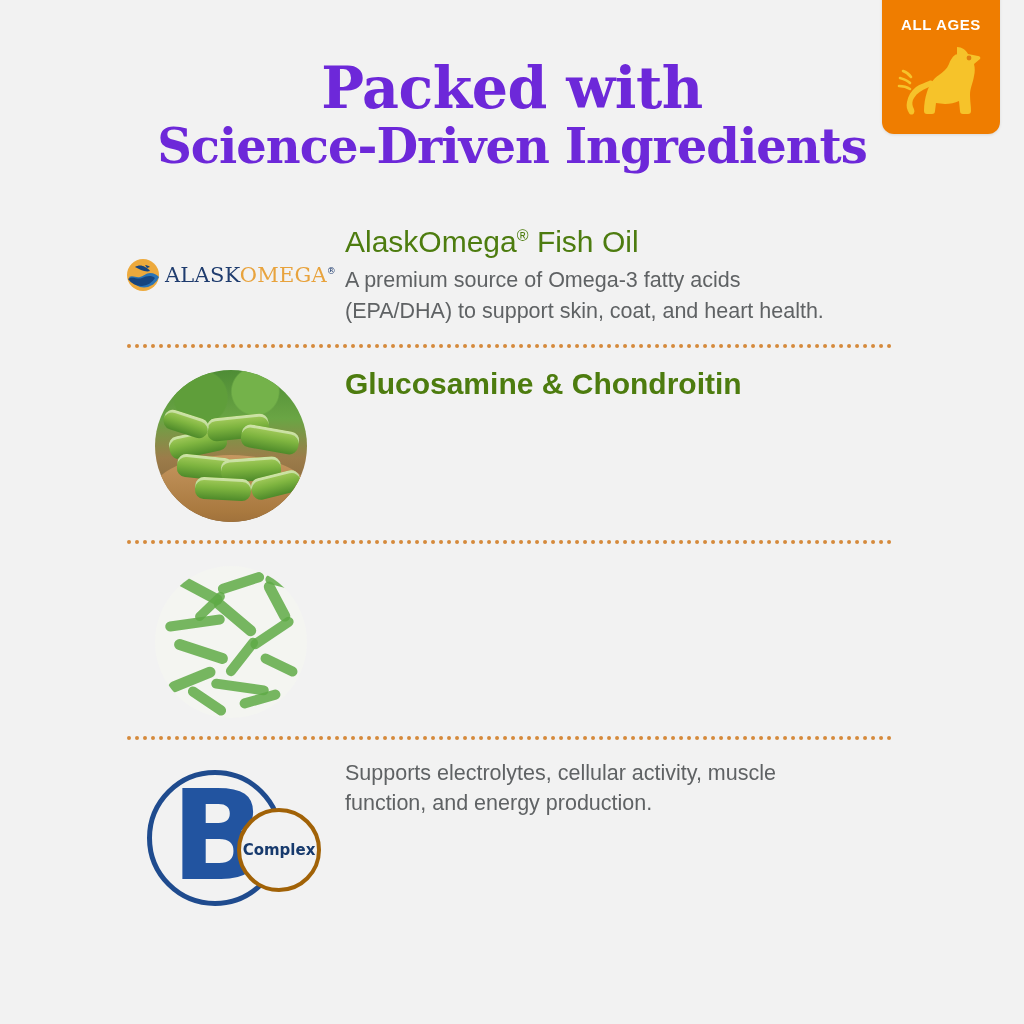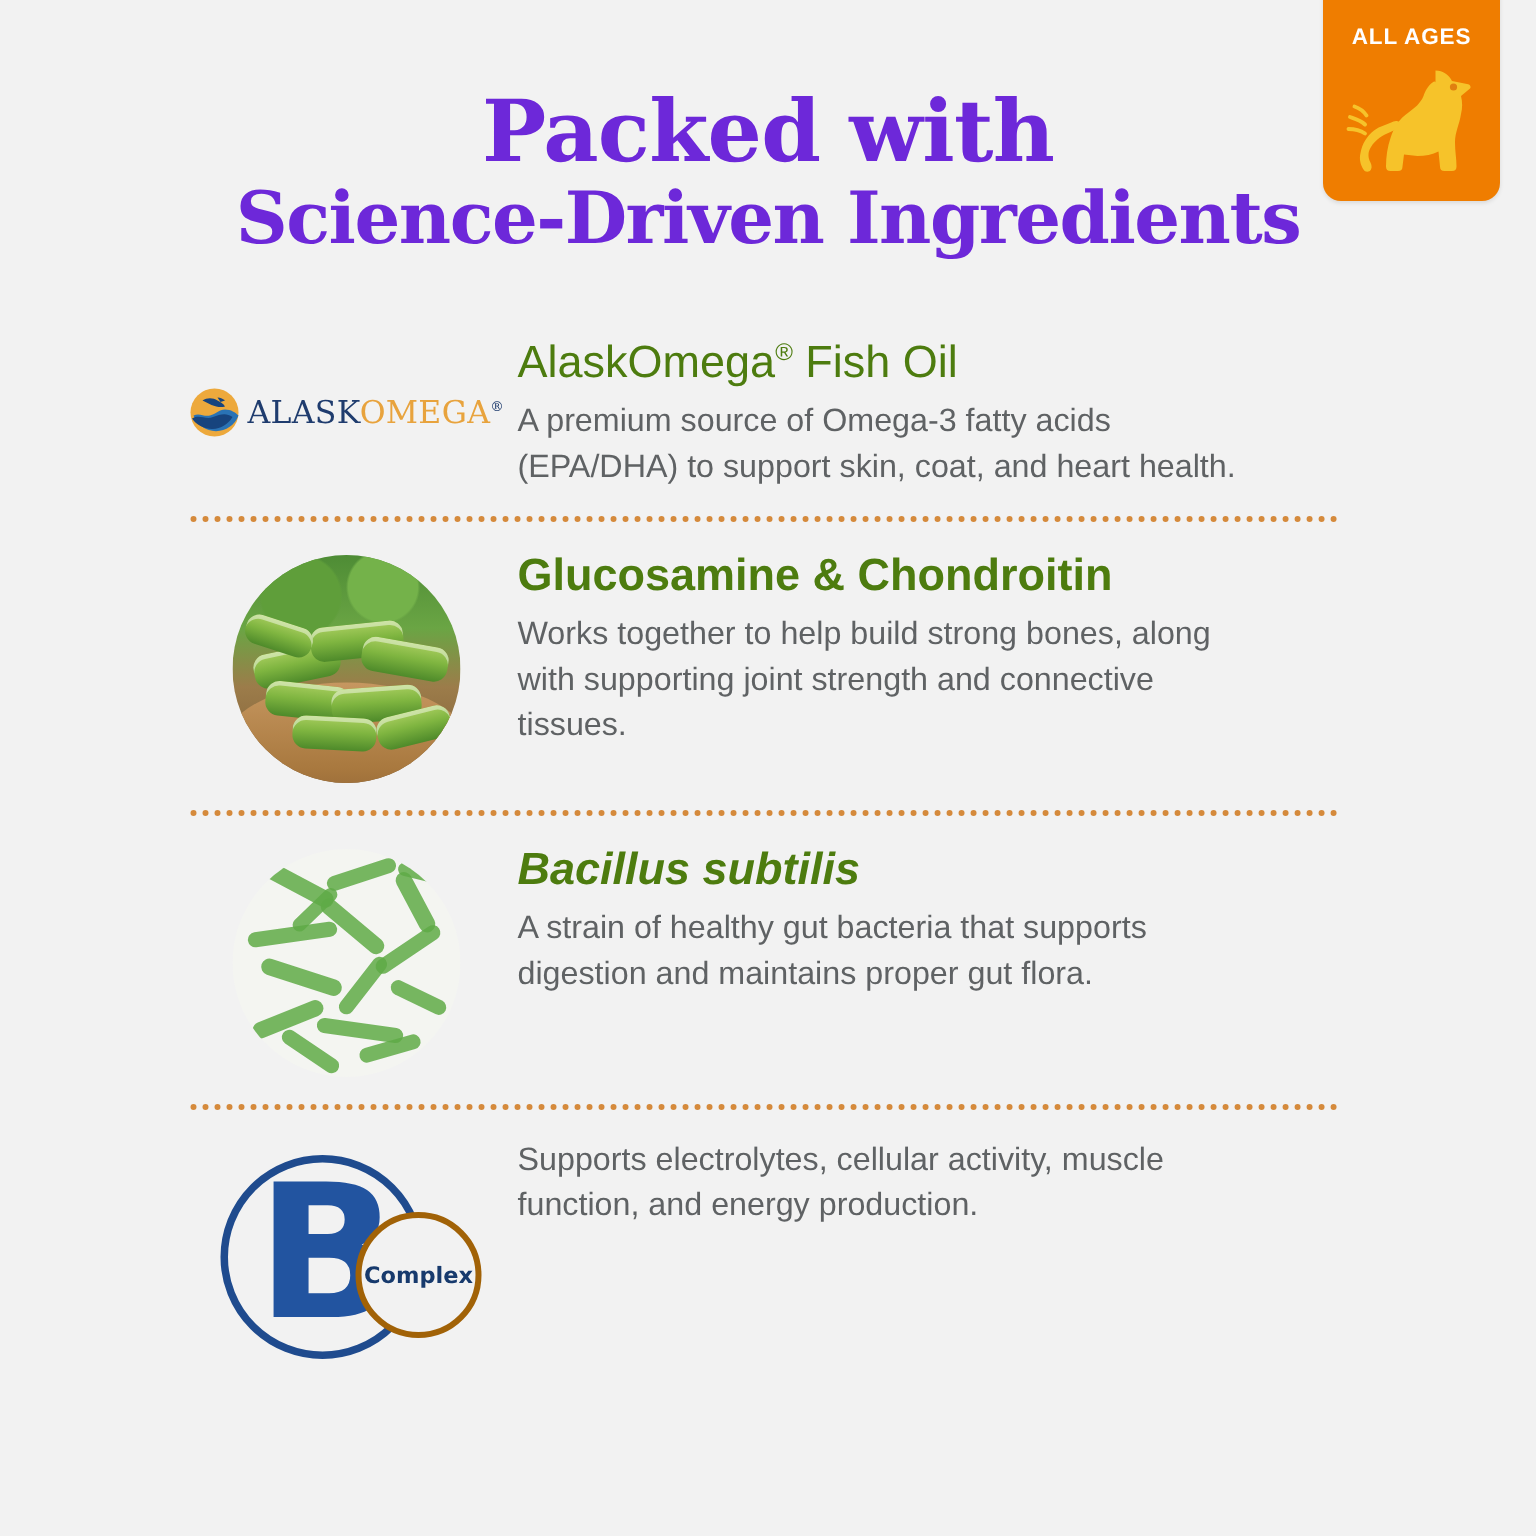--- a/index.html
+++ b/index.html
@@ -291,21 +291,20 @@
         <div class="cap" style="left:86px;  top:58px;  width:58px; height:23px; transform:rotate(10deg);"></div>
         <div class="cap" style="left:22px;  top:86px;  width:56px; height:23px; transform:rotate(6deg);"></div>
         <div class="cap" style="left:66px;  top:88px;  width:60px; height:23px; transform:rotate(-4deg);"></div>
         <div class="cap" style="left:40px;  top:108px; width:56px; height:22px; transform:rotate(3deg);"></div>
         <div class="cap" style="left:96px;  top:104px; width:50px; height:22px; transform:rotate(-14deg);"></div>
         <div class="cap" style="left:8px;   top:44px;  width:46px; height:20px; transform:rotate(18deg);"></div>
       </div>
     </div>
     <div class="row-text">
       <h3 class="row-title strong">Glucosamine &amp; Chondroitin</h3>
-      <p class="row-desc">Works together to help build strong bones, along with supporting joint strength and connective tissues.</p>
     </div>
   </div>
 
   <div class="divider"></div>
 
   <div class="row">
     <div class="row-media">
       <div class="circle-img">
         <div class="bact-bg"></div>
         <div class="bact" style="left:16px; top:18px; width:54px; height:11px; transform:rotate(28deg);"></div>
@@ -318,24 +317,20 @@
         <div class="bact" style="left:64px; top:86px; width:46px; height:10px; transform:rotate(-52deg);"></div>
         <div class="bact" style="left:104px;top:94px; width:40px; height:10px; transform:rotate(26deg);"></div>
         <div class="bact" style="left:12px; top:108px;width:50px; height:11px; transform:rotate(-22deg);"></div>
         <div class="bact" style="left:56px; top:116px;width:58px; height:10px; transform:rotate(8deg);"></div>
         <div class="bact" style="left:30px; top:130px;width:44px; height:10px; transform:rotate(34deg);"></div>
         <div class="bact" style="left:84px; top:128px;width:42px; height:10px; transform:rotate(-16deg);"></div>
         <div class="bact" style="left:36px; top:36px; width:38px; height:9px;  transform:rotate(-44deg);"></div>
         <div class="bact" style="left:110px;top:12px; width:34px; height:9px;  transform:rotate(14deg);"></div>
       </div>
     </div>
-    <div class="row-text">
-      <h3 class="row-title sci">Bacillus subtilis</h3>
-      <p class="row-desc">A strain of healthy gut bacteria that supports digestion and maintains proper gut flora.</p>
-    </div>
   </div>
 
   <div class="divider"></div>
 
   <div class="row">
     <div class="row-media">
       <div class="bcx">
         <div class="bcx-ring"></div>
         <div class="bcx-b">B</div>
         <div class="bcx-small">

